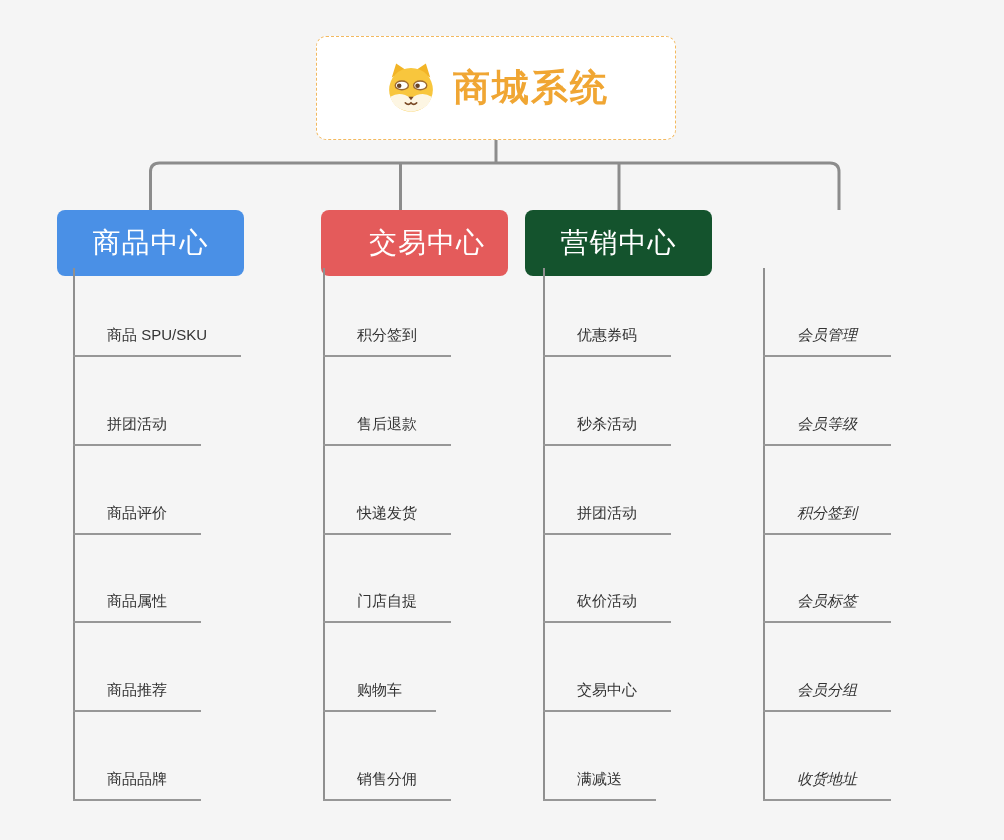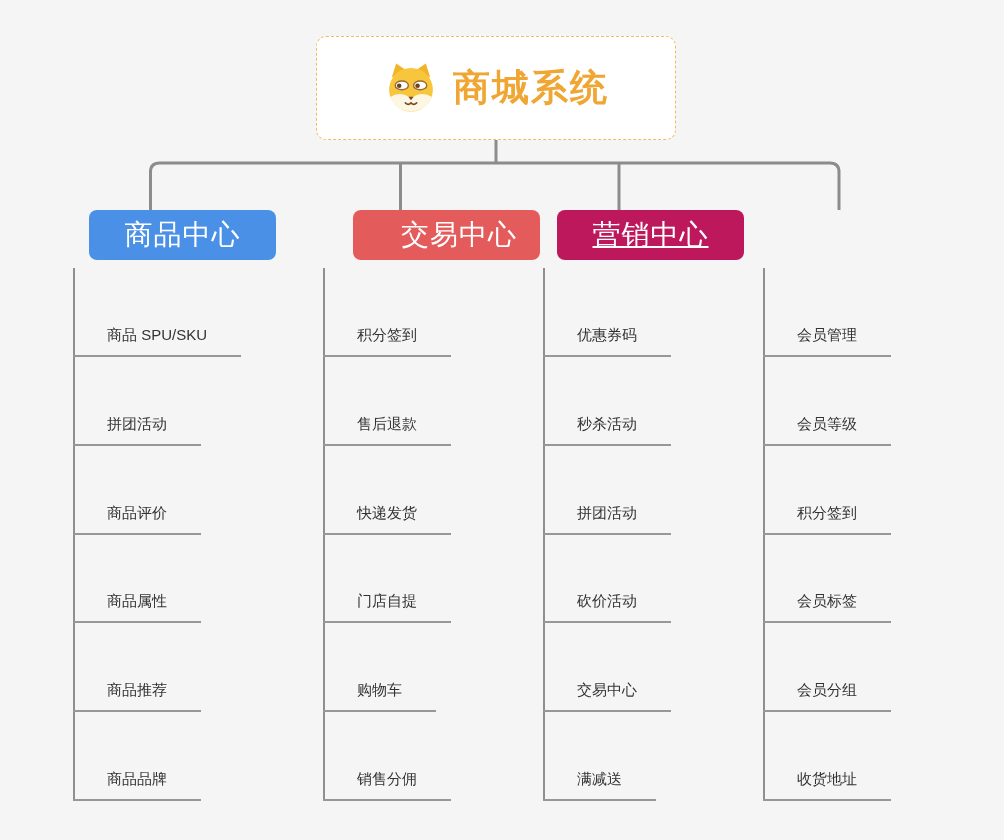--- a/index.html
+++ b/index.html
@@ -32,28 +32,27 @@
   
   .connectors {
     position: absolute; left: 0; top: 0;
     width: 1004px; height: 840px;
     pointer-events: none;
   }
 
   
   .branch {
     position: absolute; top: 210px;
-    width: 187px; height: 50px;
+    width: 187px; height: 66px;
     border-radius: 8px;
     display: flex; align-items: center; justify-content: center;
     color: #ffffff;
     font-size: 28px;
     letter-spacing: 1px;
     cursor: pointer;
-    margin-left: 32px;
   }
   .b0 { left: 57px; }
   .b1 { left: 321px; padding-left: 25px; }
   .b2 { left: 525px; }
   .b3 { left: 745px; }
 
   
   .trunk {
     position: absolute; top: 268px;
     width: 2px; height: 533px;
@@ -72,21 +71,21 @@
     font-size: 15px;
     line-height: 30px;
     color: #333333;
     padding: 0 34px 5px 34px;
     border-bottom: 2px solid #979797;
     cursor: pointer;
   }
   .c0 { left: 73px; }
   .c1 { left: 323px; }
   .c2 { left: 543px; }
-  .c3 { left: 763px; }
+  .c3 { left: 763px; font-style: italic; }
   .r0 { top: 320px; }
   .r1 { top: 409px; }
   .r2 { top: 498px; }
   .r3 { top: 586px; }
   .r4 { top: 675px; }
   .r5 { top: 764px; }
 </style>
 </head>
 <body>
 
@@ -112,21 +111,21 @@
       <circle cx="18.5" cy="29.5" r="2.6" fill="#6b4423"></circle>
       <circle cx="39.5" cy="29.5" r="2.6" fill="#6b4423"></circle>
       <path d="M29 42 L35 42 L32 46 Z" fill="#7a4a25"></path>
       <path d="M25.5 49 Q 29 52.5 32 49 Q 35 52.5 38.5 49" stroke="#7a4a25" stroke-width="1.8" fill="none" stroke-linecap="round"></path>
     </svg>
     <span class="root-title" style="color: rgb(240, 166, 51);">商城系统</span>
   </div>
 
   <div class="branch b0" style="background: rgb(74, 144, 230);">商品中心</div>
   <div class="branch b1" style="background: rgb(228, 91, 91);">交易中心</div>
-  <div class="branch b2" style="background: #be185d; text-decoration: underline;">营销中心</div>
+  <div class="branch b2" style="background: #14532d;">营销中心</div>
 
   <div class="trunk t0"></div>
   <div class="trunk t1"></div>
   <div class="trunk t2"></div>
   <div class="trunk t3"></div>
 
   <div class="item c0 r0">商品 SPU/SKU</div>
   <div class="item c0 r1">拼团活动</div>
   <div class="item c0 r2">商品评价</div>
   <div class="item c0 r3">商品属性</div>

